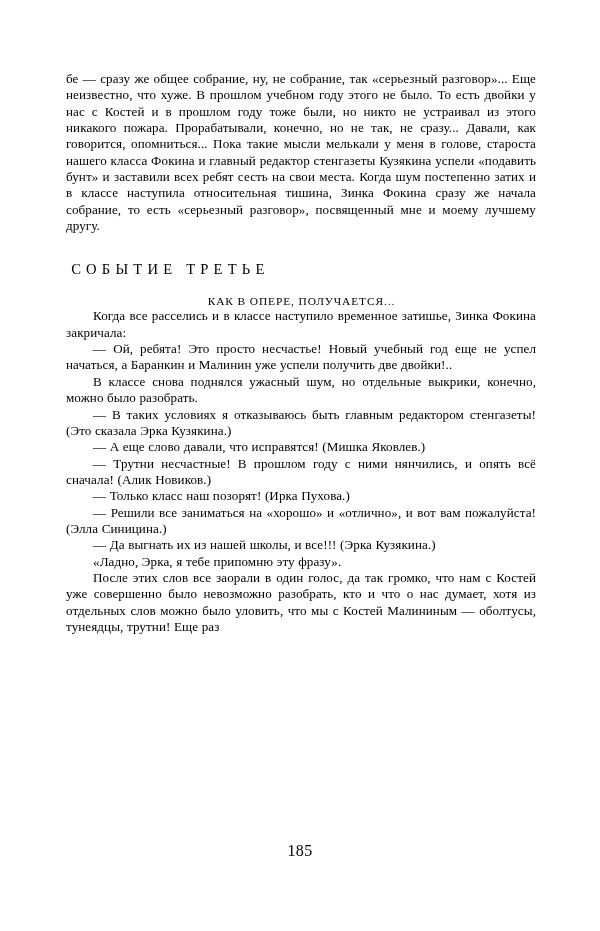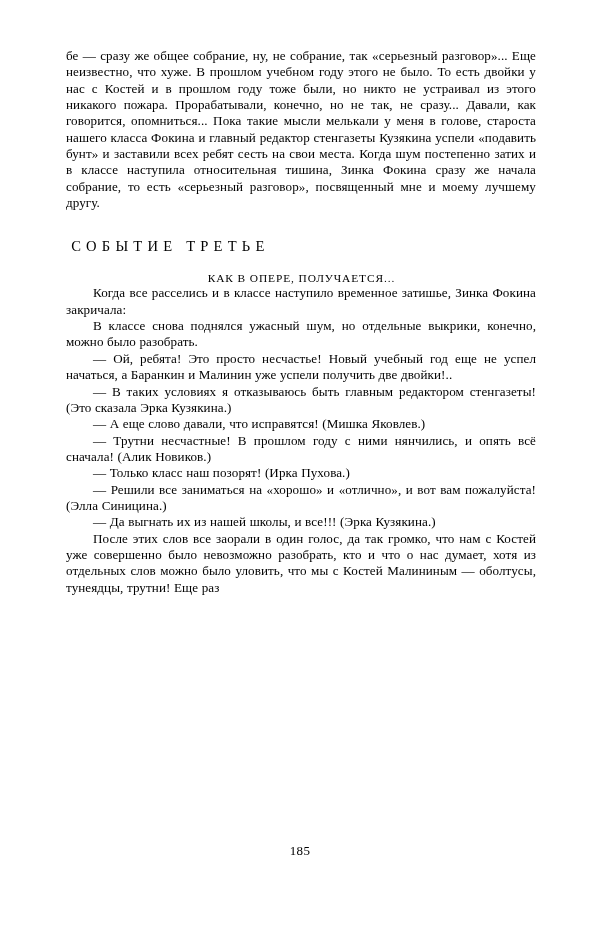--- a/index.html
+++ b/index.html
@@ -19,21 +19,21 @@
   .page {
     position: relative;
     width: 600px;
     height: 931px;
     box-sizing: border-box;
   }
 
   .text-column {
     position: absolute;
     left: 66px;
-    top: 48px;
+    top: 71px;
     width: 470px;
   }
 
   p.body-par {
     margin: 0;
     font-size: 13.1px;
     line-height: 16.35px;
     text-align: justify;
     text-justify: inter-word;
     letter-spacing: 0.08px;
@@ -80,21 +80,21 @@
   .after-head {
     margin-top: 18px;
   }
 
   .page-number {
     position: absolute;
     left: 0;
     top: 843px;
     width: 600px;
     text-align: center;
-    font-size: 13px;
+    font-size: 16px;
     line-height: 16px;
     letter-spacing: 0.3px;
   }
 </style>
 </head>
 <body>
 
 <div class="page">
 
   <div class="text-column">
@@ -102,38 +102,39 @@
     <p class="body-par no-indent">бе — сразу же общее собрание, ну, не собрание, так «серьезный разговор»... Еще неизвестно, что хуже. В прошлом учебном году этого не было. То есть двойки у нас с Костей и в прошлом году тоже были, но никто не устраивал из этого никакого пожара. Прорабатывали, конечно, но не так, не сразу... Давали, как говорится, опомниться... Пока такие мысли мелькали у меня в голове, староста нашего класса Фокина и главный редактор стенгазеты Кузякина успели «подавить бунт» и заставили всех ребят сесть на свои места. Когда шум постепенно затих и в классе наступила относительная тишина, Зинка Фокина сразу же начала собрание, то есть «серьезный разговор», посвященный мне и моему лучшему другу.</p>
 
 
     <div class="section-head">
       <h2 class="section-title">СОБЫТИЕ ТРЕТЬЕ</h2>
       <h3 class="section-subtitle">КАК В ОПЕРЕ, ПОЛУЧАЕТСЯ...</h3>
     </div>
 
     <p class="body-par indent after-head">Когда все расселись и в классе наступило временное затишье, Зинка Фокина закричала:</p>
 
+    <p class="body-par indent">— Ой, ребята! Это просто несчастье! Новый учебный год еще не успел начаться, а Баранкин и Малинин уже успели получить две двойки!..</p>
+
     <p class="body-par indent">В классе снова поднялся ужасный шум, но отдельные выкрики, конечно, можно было разобрать.</p>
-
-    <p class="body-par indent">— Ой, ребята! Это просто несчастье! Новый учебный год еще не успел начаться, а Баранкин и Малинин уже успели получить две двойки!..</p>
 
     <p class="body-par indent">— В таких условиях я отказываюсь быть главным редактором стенгазеты! (Это сказала Эрка Кузякина.)</p>
 
     <p class="body-par indent">— А еще слово давали, что исправятся! (Мишка Яковлев.)</p>
 
     <p class="body-par indent">— Трутни несчастные! В прошлом году с ними нянчились, и опять всё сначала! (Алик Новиков.)</p>
 
 
     <p class="body-par indent">— Только класс наш позорят! (Ирка Пухова.)</p>
 
     <p class="body-par indent">— Решили все заниматься на «хорошо» и «отлично», и вот вам пожалуйста! (Элла Синицина.)</p>
 
 
     <p class="body-par indent">— Да выгнать их из нашей школы, и все!!! (Эрка Кузякина.)</p>
 
+    <p class="body-par indent">«Ладно, Эрка, я тебе припомню эту фразу».</p>
 
     <p class="body-par indent">После этих слов все заорали в один голос, да так громко, что нам с Костей уже совершенно было невозможно разобрать, кто и что о нас думает, хотя из отдельных слов можно было уловить, что мы с Костей Малининым — оболтусы, тунеядцы, трутни! Еще раз</p>
 
   </div>
 
   <div class="page-number">185</div>
 
 </div>
 
 </body></html>

